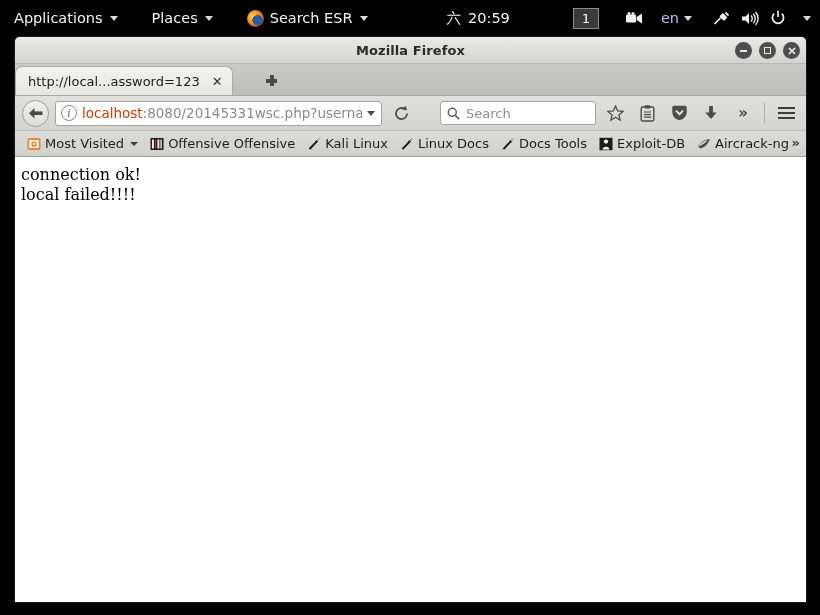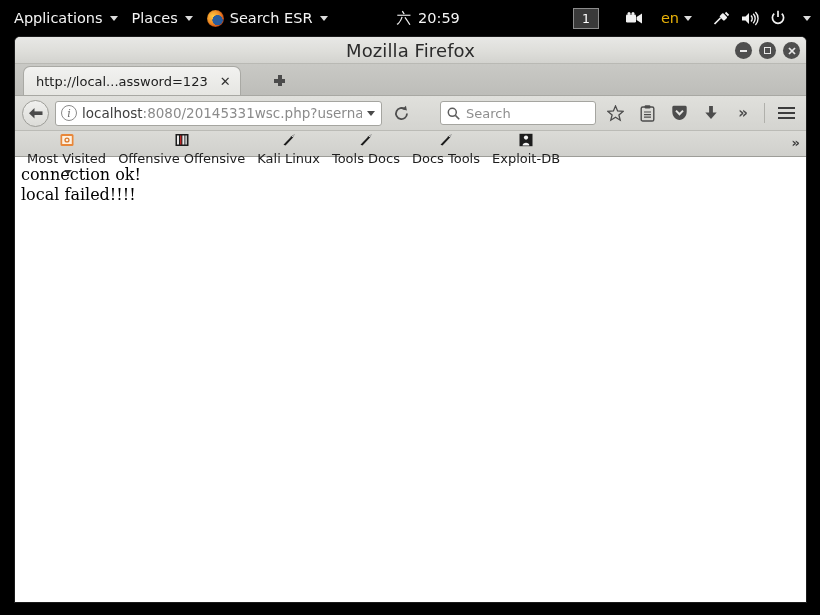--- a/index.html
+++ b/index.html
@@ -23,21 +23,21 @@
     position: absolute; left: 0; top: 0;
     width: 820px; height: 36px;
     background: #000000;
     display: flex; align-items: center;
     color: #f2f2f2;
     font-size: 14.5px;
   }
   .panel-item {
     display: flex; align-items: center;
     height: 36px;
-    padding: 0 7px;
+    padding: 0 17px;
     gap: 6px;
     color: #f4f4f4;
     white-space: nowrap;
   }
   .panel-item.first { padding-left: 14px; }
   .caret {
     width: 0; height: 0;
     border-left: 4.5px solid transparent;
     border-right: 4.5px solid transparent;
     border-top: 5px solid #dcdcdc;
@@ -74,21 +74,21 @@
     display: flex; align-items: center; justify-content: center;
     margin-right: 22px;
   }
   .tray-icon {
     display: flex; align-items: center; justify-content: center;
     width: 28px; height: 36px;
     color: #f0f0f0;
   }
   #lang {
     display: flex; align-items: center; gap: 4px;
-    color: #eab308; font-size: 14.5px;
+    color: #c4b5fd; font-size: 14.5px;
     padding: 0 4px 0 12px;
   }
   .tray-gap { width: 12px; }
 
   
   #window {
     position: absolute;
     left: 14px; top: 36px;
     width: 793px; height: 567px;
     background: #d8d8d4;
@@ -102,23 +102,23 @@
   
   #titlebar {
     height: 27px;
     background: linear-gradient(to bottom, #e8e8e6 0%, #dededa 55%, #d3d3cf 100%);
     border-bottom: 1px solid #b9b9b4;
     display: flex; align-items: center; justify-content: center;
     position: relative;
     flex: none;
   }
   #window-title {
-    font-size: 18px;
+    font-size: 13px;
     color: #2b2b2b;
-    font-weight: normal;
+    font-weight: bold;
     letter-spacing: .1px;
   }
   #win-controls {
     position: absolute; right: 6px; top: 0; height: 27px;
     display: flex; align-items: center; gap: 7px;
   }
   .win-btn {
     width: 17px; height: 17px; border-radius: 50%;
     background: #4e4e4e;
     color: #e8e8e8;
@@ -127,21 +127,21 @@
     cursor: default;
   }
   .win-btn .glyph-min { width: 7px; height: 2px; background: #e8e8e8; display:block; }
   .win-btn .glyph-max { width: 7px; height: 7px; border: 1.6px solid #e8e8e8; display:block; }
 
   
   #tabstrip {
     height: 32px;
     background: linear-gradient(to bottom, #c9c9c5 0%, #bdbdb9 100%);
     display: flex; align-items: flex-end;
-    padding-left: 8px;
+    padding-left: 0;
     flex: none;
     border-bottom: 1px solid #a8a8a3;
     gap: 24px;
   }
   .tab {
     height: 29px;
     min-width: 200px;
     background: linear-gradient(to bottom, #f2f2f0 0%, #e6e6e2 100%);
     border: 1px solid #a9a9a4;
     border-bottom: none;
@@ -207,21 +207,21 @@
     display: flex; align-items: center; justify-content: center;
     font-size: 11px; font-family: "DejaVu Serif", serif; font-style: italic;
     flex: none;
   }
   #url-text {
     flex: 1 1 auto; min-width: 0;
     font-size: 13.5px;
     color: #8b8b8b;
     white-space: nowrap; overflow: hidden;
   }
-  #url-text .host { color: #404040; }
+  #url-text .host { color: #c2410c; }
   .url-caret {
     width: 0; height: 0;
     border-left: 4.5px solid transparent;
     border-right: 4.5px solid transparent;
     border-top: 5px solid #4a4a4a;
     flex: none; margin-right: 3px;
   }
   #reload-btn {
     width: 26px; height: 26px;
     display: flex; align-items: center; justify-content: center;
@@ -259,21 +259,20 @@
     flex: none;
     border-bottom: 1px solid #9d9d98;
     position: relative;
     font-size: 13px;
     color: #1d1d1d;
   }
   .bm {
     display: flex; align-items: center; gap: 4px;
     padding: 0 6px; height: 22px;
     white-space: nowrap;
-    flex-direction: column;
   }
   .bm-caret {
     width: 0; height: 0;
     border-left: 4px solid transparent;
     border-right: 4px solid transparent;
     border-top: 4.5px solid #3d3d3d;
     margin-left: 2px;
   }
   .fav { width: 14px; height: 14px; flex: none; display:block; }
   #bm-overflow {
@@ -510,40 +509,47 @@
           <path d="M9.7 3.6 L12.2 1.8 L11 4.2 Z" fill="#f2f2f2"></path>
         </svg>
         <span>Kali Linux</span>
       </div>
 
       <div class="bm">
         <svg class="fav" viewBox="0 0 14 14" aria-hidden="true">
           <path d="M1.5 11.8 L9.5 3.2 L12.6 1.2 L11 4.4 L3.5 12.6 Z" fill="#1b1b1b"></path>
           <path d="M9.7 3.6 L12.2 1.8 L11 4.2 Z" fill="#f2f2f2"></path>
         </svg>
-        <span>Tools Docs</span>
+        <span>Linux Docs</span>
       </div>
 
       <div class="bm">
         <svg class="fav" viewBox="0 0 14 14" aria-hidden="true">
           <path d="M1.5 11.8 L9.5 3.2 L12.6 1.2 L11 4.4 L3.5 12.6 Z" fill="#1b1b1b"></path>
           <path d="M9.7 3.6 L12.2 1.8 L11 4.2 Z" fill="#f2f2f2"></path>
         </svg>
         <span>Docs Tools</span>
       </div>
 
       <div class="bm">
         <svg class="fav" viewBox="0 0 14 14" aria-hidden="true">
           <rect x="0.5" y="0.8" width="13" height="12.4" fill="#1d1d1d"></rect>
           <circle cx="7" cy="4.6" r="2.1" fill="#f4f4f4"></circle>
           <path d="M3.6 12.4 C3.6 8.9 10.4 8.9 10.4 12.4 Z" fill="#f4f4f4"></path>
         </svg>
         <span>Exploit-DB</span>
       </div>
 
+      <div class="bm">
+        <svg class="fav" viewBox="0 0 14 14" aria-hidden="true">
+          <path d="M1 9.5 C4 4.5 9 2.2 12.8 2 C11.5 6.8 7.5 10.5 3.3 11.6 Z" fill="#4b4b4b"></path>
+          <path d="M1 9.5 C4.5 8.6 8.5 6 10.8 3 C7.2 3.8 3.3 6.2 1 9.5 Z" fill="#d5d5d2"></path>
+        </svg>
+        <span>Aircrack-ng</span>
+      </div>
 
       <span id="bm-overflow">»</span>
     </div>
 
     <div id="content">
       <div class="line">connection ok!</div>
       <div class="line">local failed!!!!</div>
     </div>
 
   </div>

